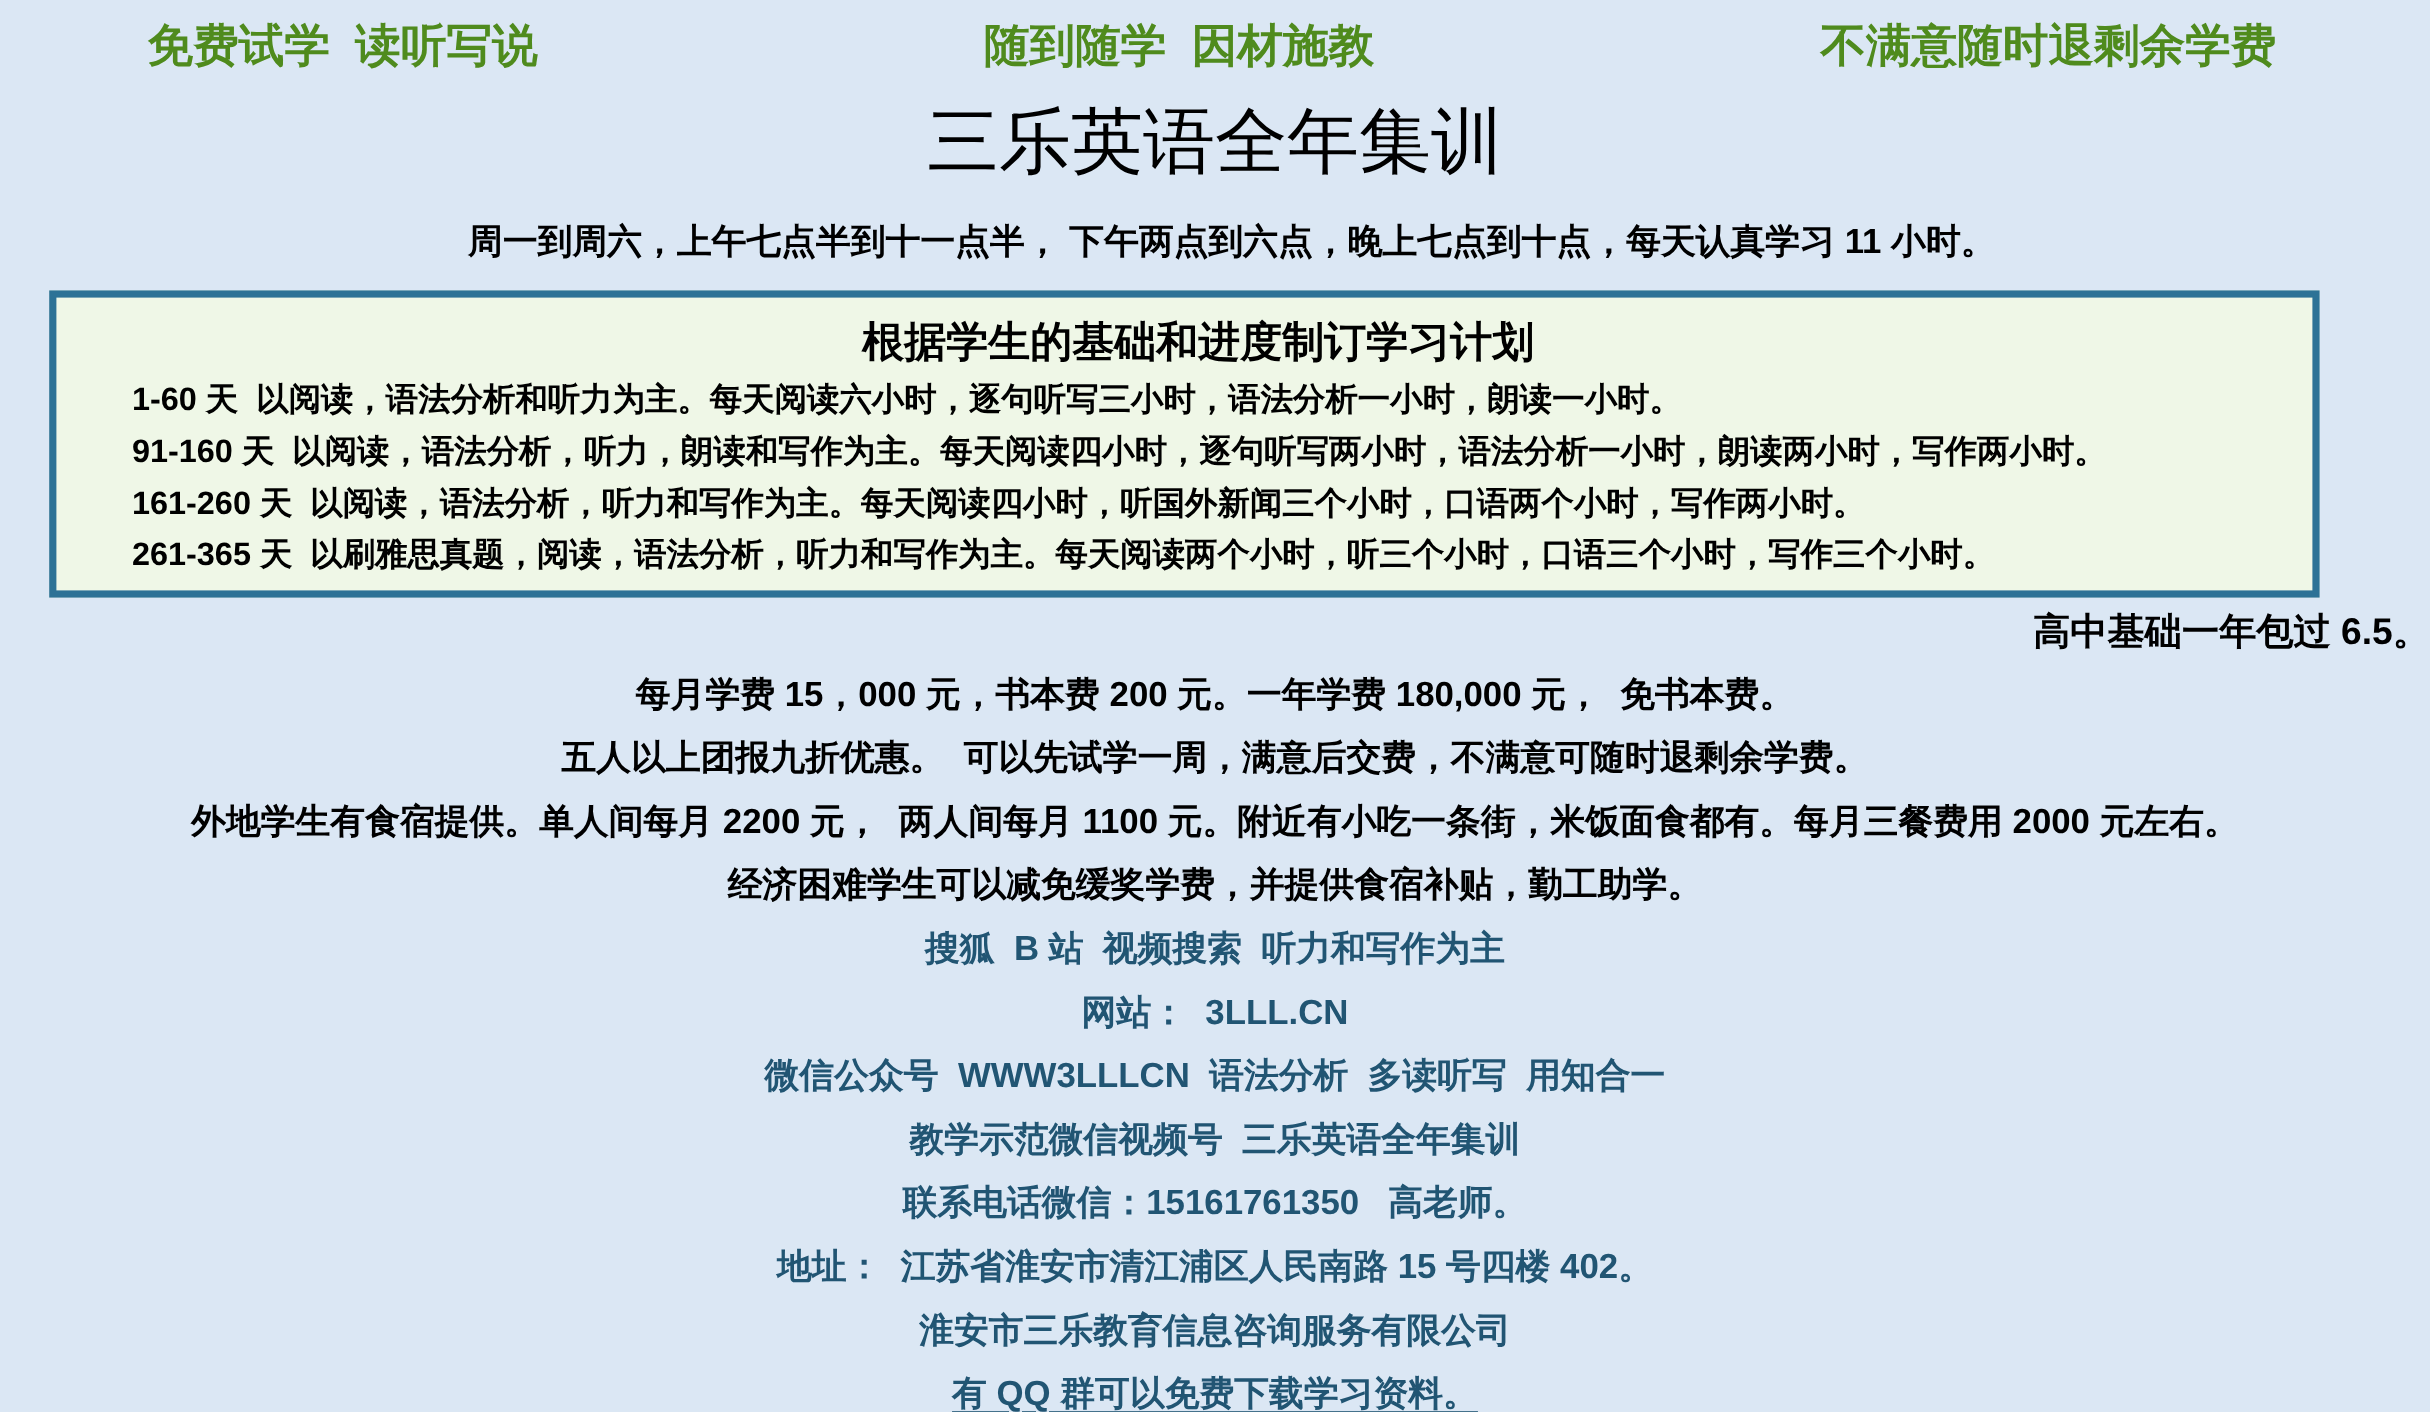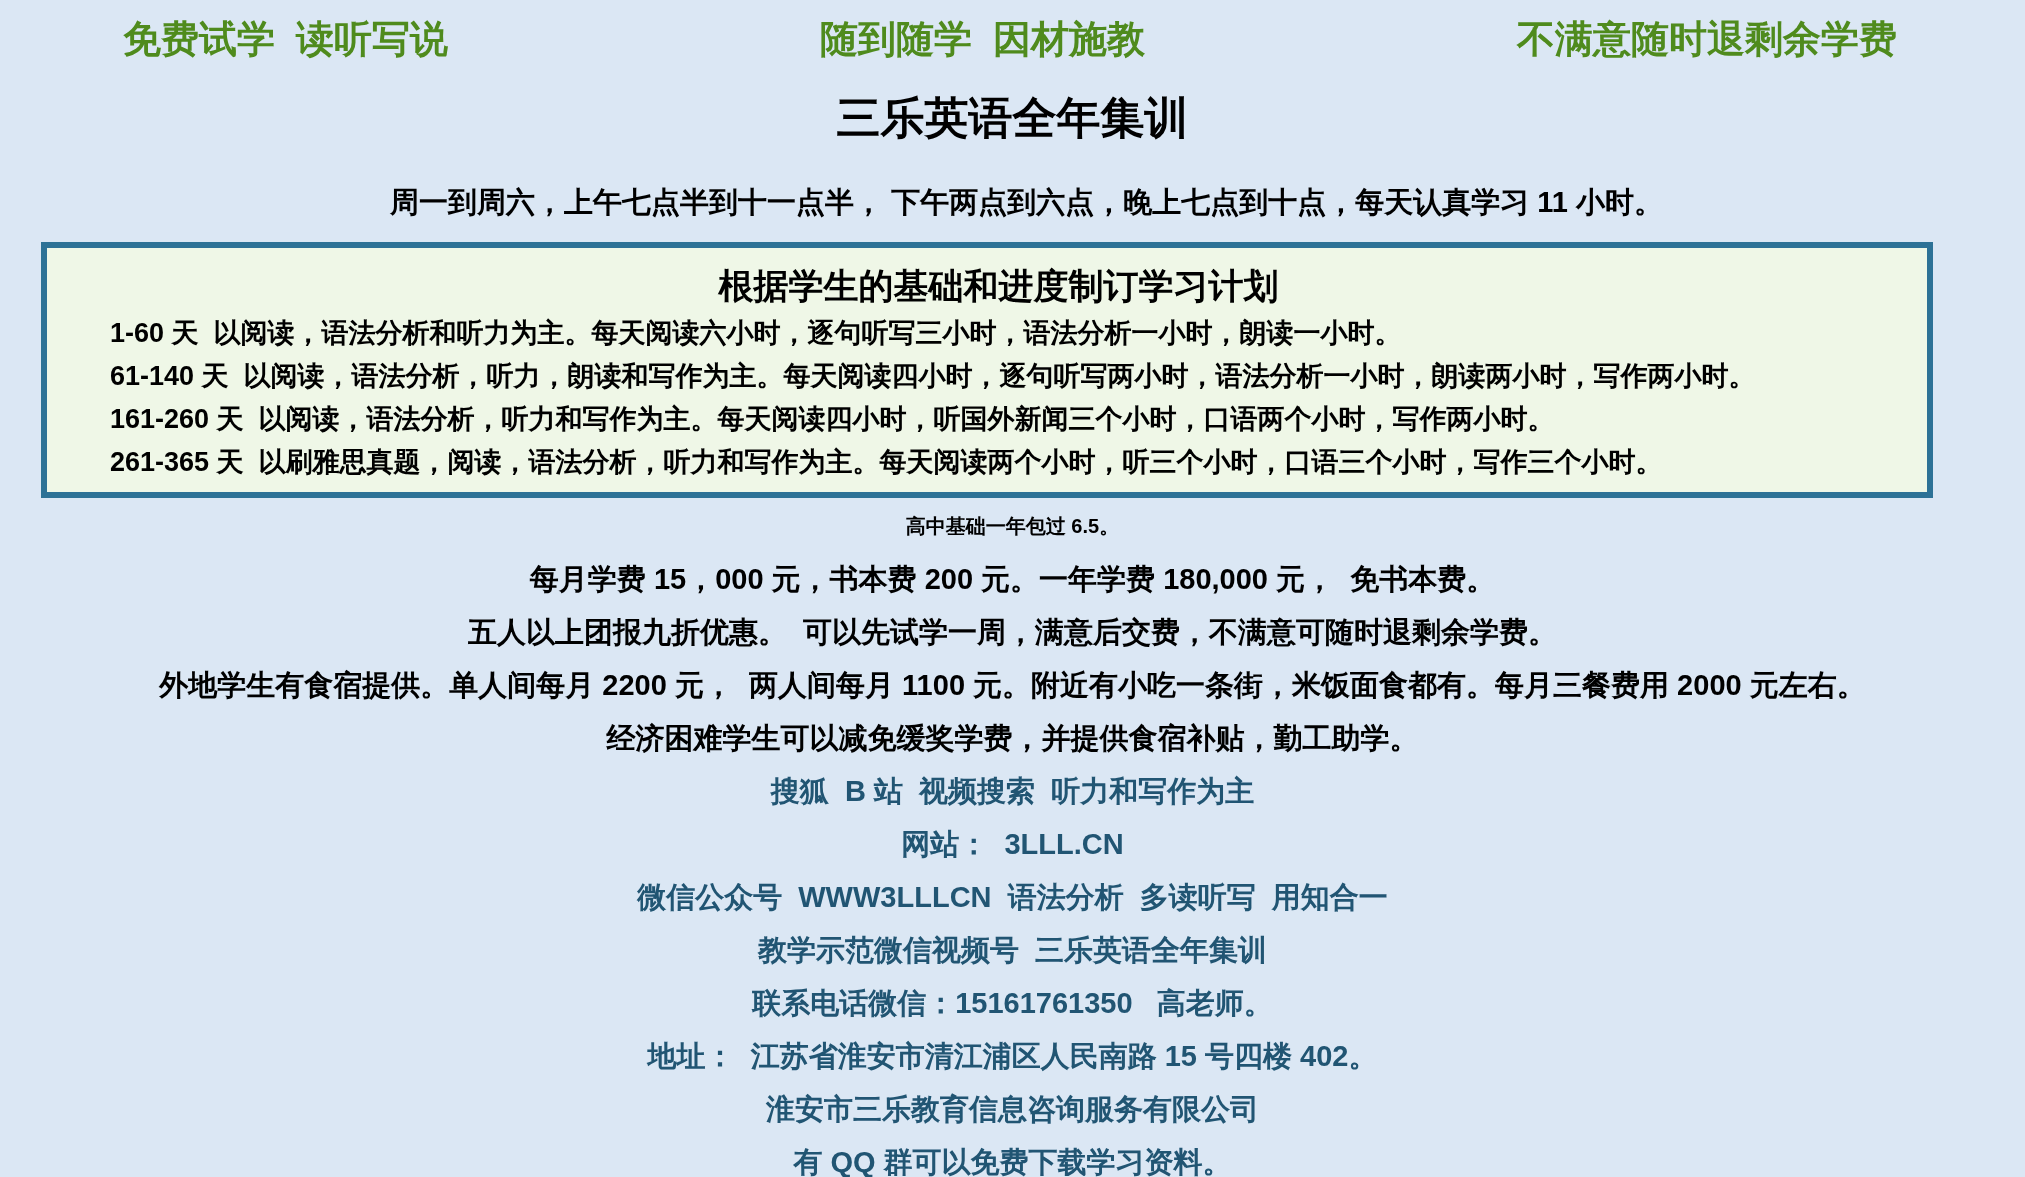--- a/index.html
+++ b/index.html
@@ -22,24 +22,24 @@
     justify-content: space-between;
     padding: 16px 128px 0 123px;
     color: #4f8b1d;
     font-size: 38px;
     line-height: 46px;
   }
 
   .title {
     margin: 20px 0 0 0;
     text-align: center;
-    font-size: 44px;
+    font-size: 60px;
     line-height: 72px;
     color: #000;
-    font-weight: bold;
+    font-weight: normal;
   }
 
   .schedule {
     margin-top: 30px;
     text-align: center;
     font-size: 29px;
     line-height: 36px;
     margin-left: 28px;
   }
 
@@ -58,21 +58,21 @@
     font-size: 27px;
     line-height: 43px;
   }
 
   .info {
     margin-top: 2px;
     text-align: center;
     font-size: 29px;
     line-height: 53px;
   }
-  .info .big { font-size: 20px; }
+  .info .big { font-size: 31px; text-align: right; }
   .info .blue { color: #215573; }
   .info .underlined {
     text-decoration: underline;
     text-underline-offset: 5px;
   }
 </style>
 </head>
 <body>
 
 <div class="header-row">
@@ -81,21 +81,21 @@
   <span class="txt">不满意随时退剩余学费</span>
 </div>
 
 <h1 class="title txt">三乐英语全年集训</h1>
 
 <div class="schedule txt">周一到周六，上午七点半到十一点半， 下午两点到六点，晚上七点到十点，每天认真学习 11 小时。</div>
 
 <div class="plan-box">
   <div class="plan-title txt">根据学生的基础和进度制订学习计划</div>
   <div class="plan-line txt">1-60 天  以阅读，语法分析和听力为主。每天阅读六小时，逐句听写三小时，语法分析一小时，朗读一小时。</div>
-  <div class="plan-line txt">61-140 天  以阅读，语法分析，听力，朗读和写作为主。每天阅读四小时，逐句听写两小时，语法分析一小时，朗读两小时，写作两小时。</div>
+  <div class="plan-line txt">91-160 天  以阅读，语法分析，听力，朗读和写作为主。每天阅读四小时，逐句听写两小时，语法分析一小时，朗读两小时，写作两小时。</div>
   <div class="plan-line txt">161-260 天  以阅读，语法分析，听力和写作为主。每天阅读四小时，听国外新闻三个小时，口语两个小时，写作两小时。</div>
   <div class="plan-line txt">261-365 天  以刷雅思真题，阅读，语法分析，听力和写作为主。每天阅读两个小时，听三个小时，口语三个小时，写作三个小时。</div>
 </div>
 
 <div class="info">
   <div class="big txt">高中基础一年包过 6.5。</div>
   <div class="txt">每月学费 15，000 元，书本费 200 元。一年学费 180,000 元，  免书本费。</div>
   <div class="txt">五人以上团报九折优惠。  可以先试学一周，满意后交费，不满意可随时退剩余学费。</div>
   <div class="txt">外地学生有食宿提供。单人间每月 2200 元，  两人间每月 1100 元。附近有小吃一条街，米饭面食都有。每月三餐费用 2000 元左右。</div>
   <div class="txt">经济困难学生可以减免缓奖学费，并提供食宿补贴，勤工助学。</div>

